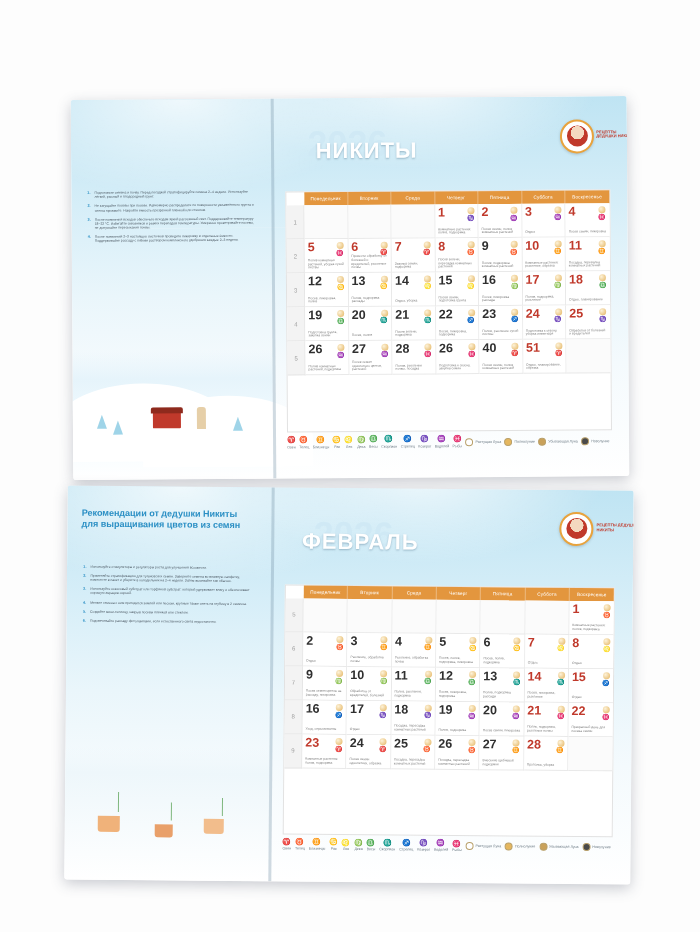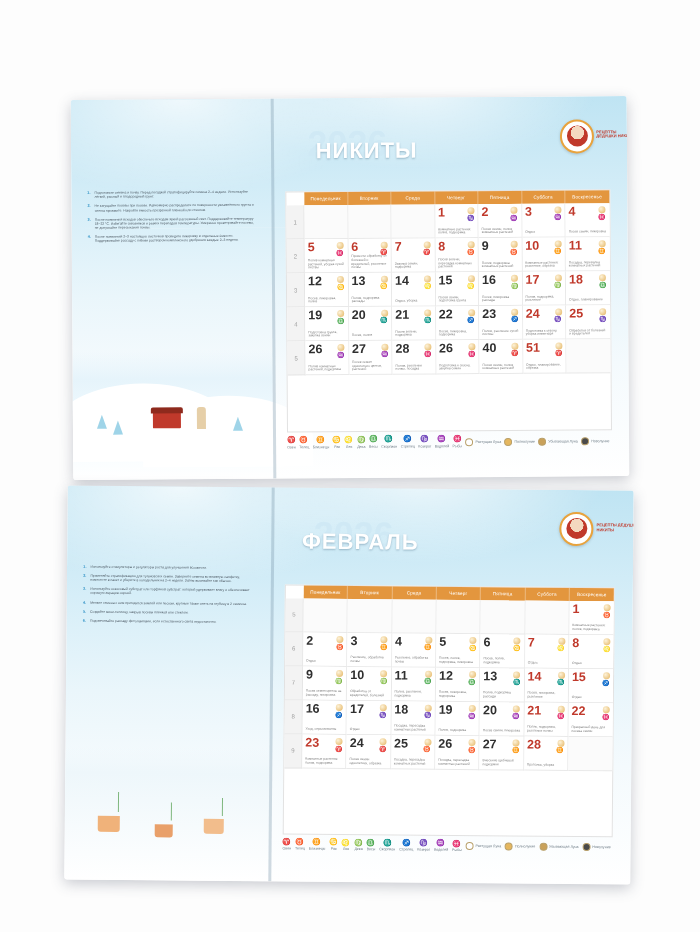--- a/index.html
+++ b/index.html
@@ -350,20 +350,21 @@
 
       <div class="left-panel">
         <div class="winter" style="background:linear-gradient(180deg,rgba(234,246,251,0) 0%,#eef7fb 20%,#ffffff 100%);">
           <div class="plantpot" style="left:16%;top:52%;width:22px;height:16px;"></div>
           <div class="plantpot" style="left:44%;top:58%;width:18px;height:13px;background:#e9a06a;"></div>
           <div class="plantpot" style="left:68%;top:54%;width:20px;height:15px;background:#f2bd8c;"></div>
           <div class="stem" style="left:26%;top:34%;height:20px;"></div>
           <div class="stem" style="left:52%;top:42%;height:18px;"></div>
           <div class="stem" style="left:77%;top:38%;height:18px;"></div>
         </div>
+        <div class="left-head" style="font-size:9px;">Рекомендации от дедушки Никиты для выращивания цветов из семян</div>
         <div class="left-list" style="top:20%;">
           <div class="li">
             <span class="num" style="font-size:3.8px;">1.</span>
             <span class="tx" style="font-size:3.4px;">Используйте стимуляторы и регуляторы роста для улучшения всхожести.</span>
           </div>
           <div class="li">
             <span class="num" style="font-size:3.8px;">2.</span>
             <span class="tx" style="font-size:3.4px;">Применяйте стратификацию для тугановсхих семян. Заверните семена во влажную салфетку, поместите в пакет и уберите в холодильник на 2–4 недели. Затем высевайте как обычно.</span>
           </div>
           <div class="li">

